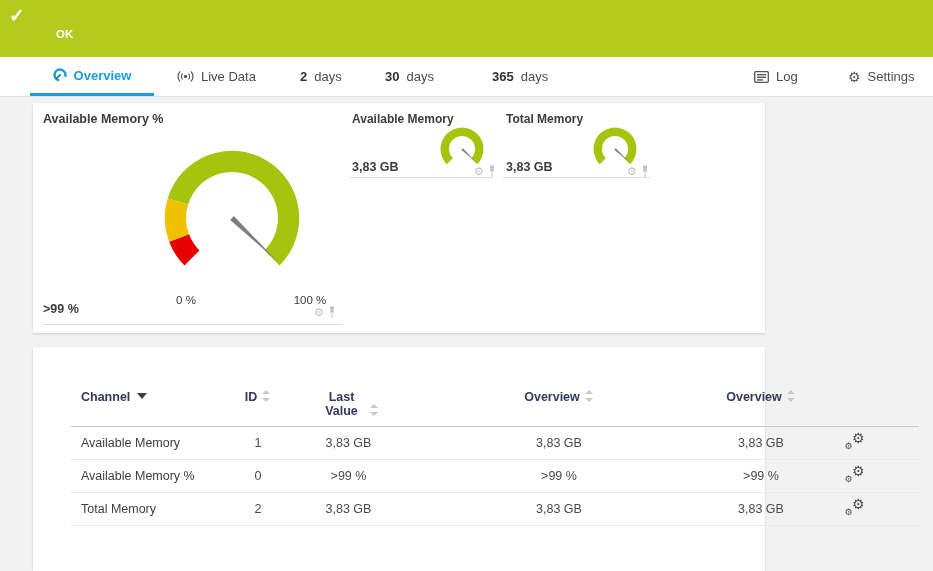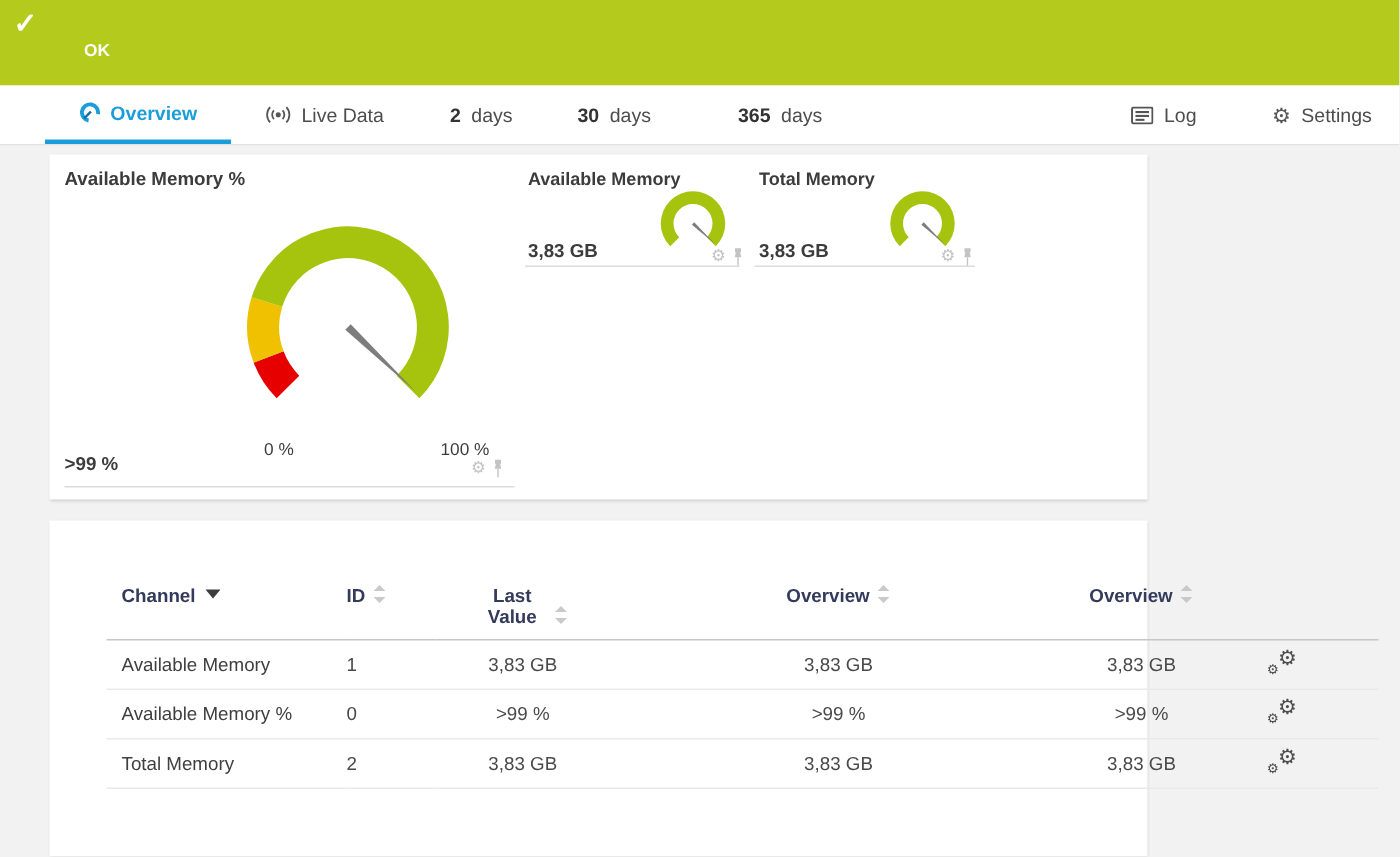--- a/index.html
+++ b/index.html
@@ -74,21 +74,21 @@
   table.channels { position:absolute; left:38px; top:28px; width:848px; border-collapse:collapse; table-layout:fixed; }
   .channels th { font-size:12.5px; font-weight:bold; color:#333a5c; vertical-align:top;
                  padding:15px 0 8px; border-bottom:1px solid #c6c6c6; cursor:pointer; }
   .channels col.c-channel { width:160px; }
   .channels col.c-id { width:60px; }
   .channels col.c-last { width:115px; }
   .channels col.c-min { width:306px; }
   .channels col.c-max { width:98px; }
   .channels col.c-set { width:109px; }
   .channels th.left, .channels td.left { text-align:left; padding-left:10px; }
-  .channels th.right, .channels td.right { text-align:left; padding-right:6px; }
+  .channels th.right, .channels td.right { text-align:center; padding-right:6px; }
   .channels th.center, .channels td.center { text-align:center; }
   .channels td { font-size:12.5px; color:#4a4a4a; height:33px; border-bottom:1px solid #e9e9e9; }
   .channels td.chan { color:#3f3f3f; }
   .channels td.setcol, .channels th.setcol { text-align:center; padding-right:20px; }
   .wrap-narrow { display:inline-block; width:46px; }
 
   .sort { display:inline-block; width:9px; height:12px; position:relative; margin-left:5px; vertical-align:-1px; }
   .sort::before { content:""; position:absolute; left:0; top:0;
                   border-left:4px solid transparent; border-right:4px solid transparent; border-bottom:4.5px solid #c9c9c9; }
   .sort::after  { content:""; position:absolute; left:0; bottom:0;

